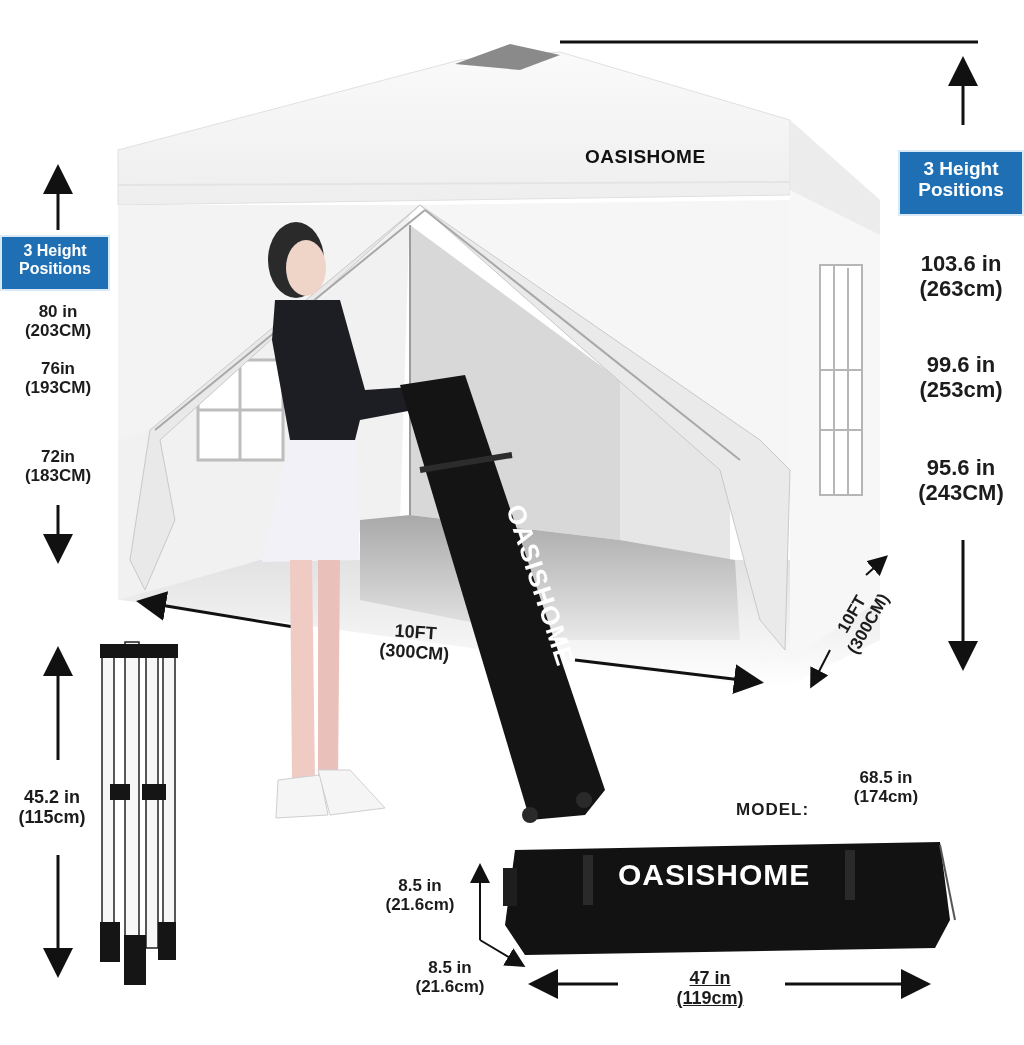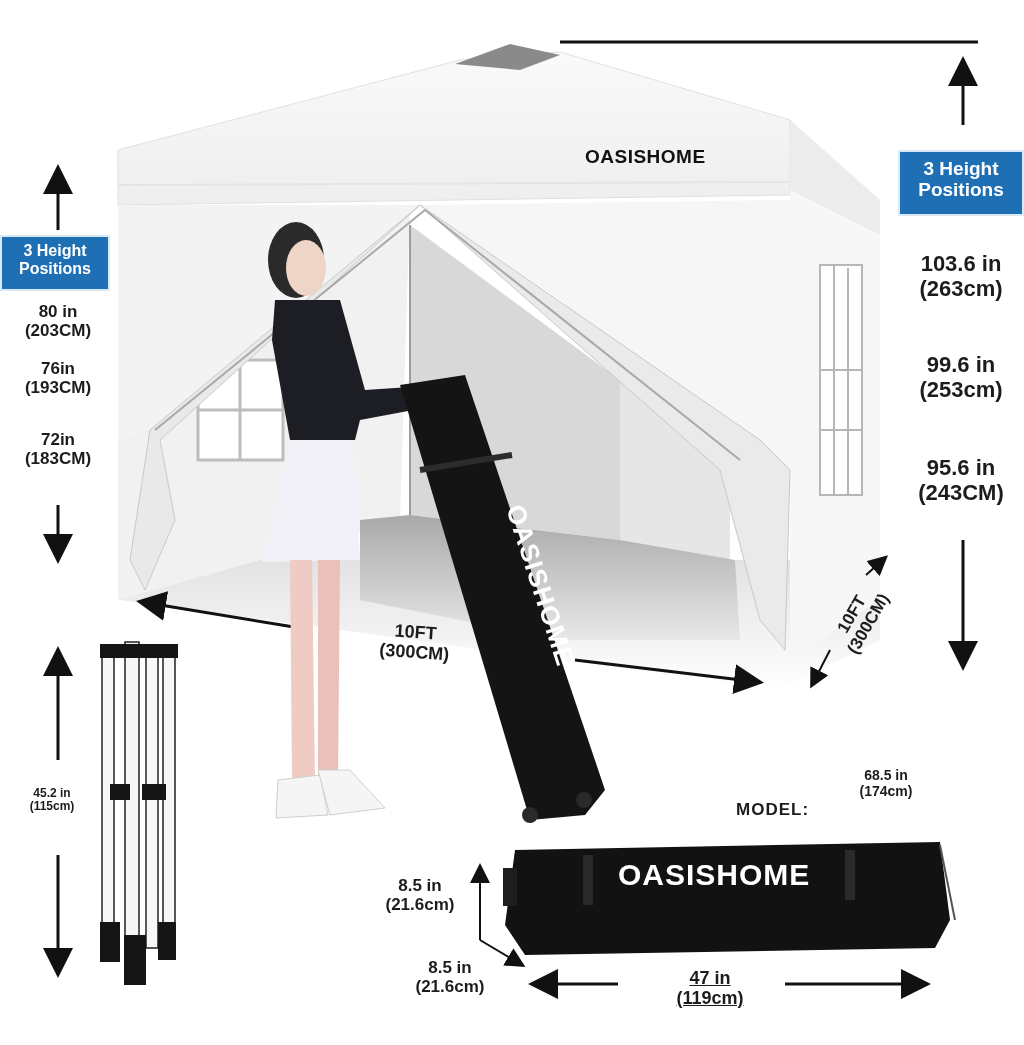--- a/index.html
+++ b/index.html
@@ -152,21 +152,21 @@
 </div>
 
 <div class="lbl" style="left:0px;top:302px;width:116px;font-size:17px;">
   <span>80 in</span>
   <span>(203CM)</span>
 </div>
 <div class="lbl" style="left:0px;top:359px;width:116px;font-size:17px;">
   <span>76in</span>
   <span>(193CM)</span>
 </div>
-<div class="lbl" style="left:0px;top:430px;width:116px;font-size:17px;">
+<div class="lbl" style="left:0px;top:447px;width:116px;font-size:17px;">
   <span>72in</span>
   <span>(183CM)</span>
 </div>
 
 <div class="badge" style="left:898px;top:150px;width:126px;height:66px;font-size:19px;padding-top:9px;box-sizing:border-box;">
   <span>3 Height</span>
   <span>Positions</span>
 </div>
 
 <div class="lbl" style="left:896px;top:252px;width:130px;font-size:22px;">
@@ -185,27 +185,27 @@
 <div class="lbl" style="left:350px;top:622px;width:130px;font-size:18px;transform:rotate(4deg);">
   <span>10FT</span>
   <span>(300CM)</span>
 </div>
 
 <div class="lbl" style="left:800px;top:600px;width:120px;font-size:17px;transform:rotate(-60deg);">
   <span>10FT</span>
   <span>(300CM)</span>
 </div>
 
-<div class="lbl" style="left:0px;top:787px;width:104px;font-size:12px;">
+<div class="lbl" style="left:0px;top:787px;width:104px;font-size:18px;">
   <span>45.2 in</span>
   <span>(115cm)</span>
 </div>
 
 <div class="lbl" style="left:736px;top:800px;font-size:17px;letter-spacing:1px;">MODEL:</div>
-<div class="lbl" style="left:836px;top:768px;width:100px;font-size:14px;">
+<div class="lbl" style="left:836px;top:768px;width:100px;font-size:17px;">
   <span>68.5 in</span>
   <span>(174cm)</span>
 </div>
 
 <div class="lbl" style="left:365px;top:876px;width:110px;font-size:17px;">
   <span>8.5 in</span>
   <span>(21.6cm)</span>
 </div>
 <div class="lbl" style="left:395px;top:958px;width:110px;font-size:17px;">
   <span>8.5 in</span>

